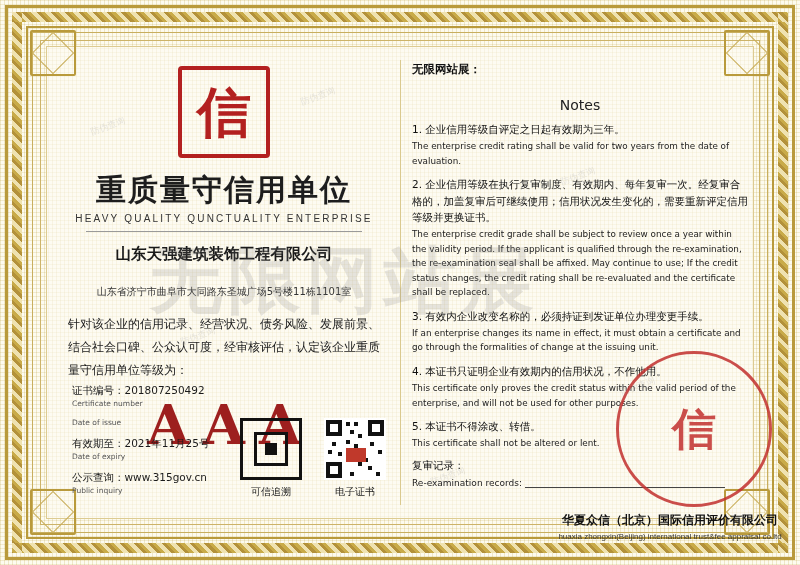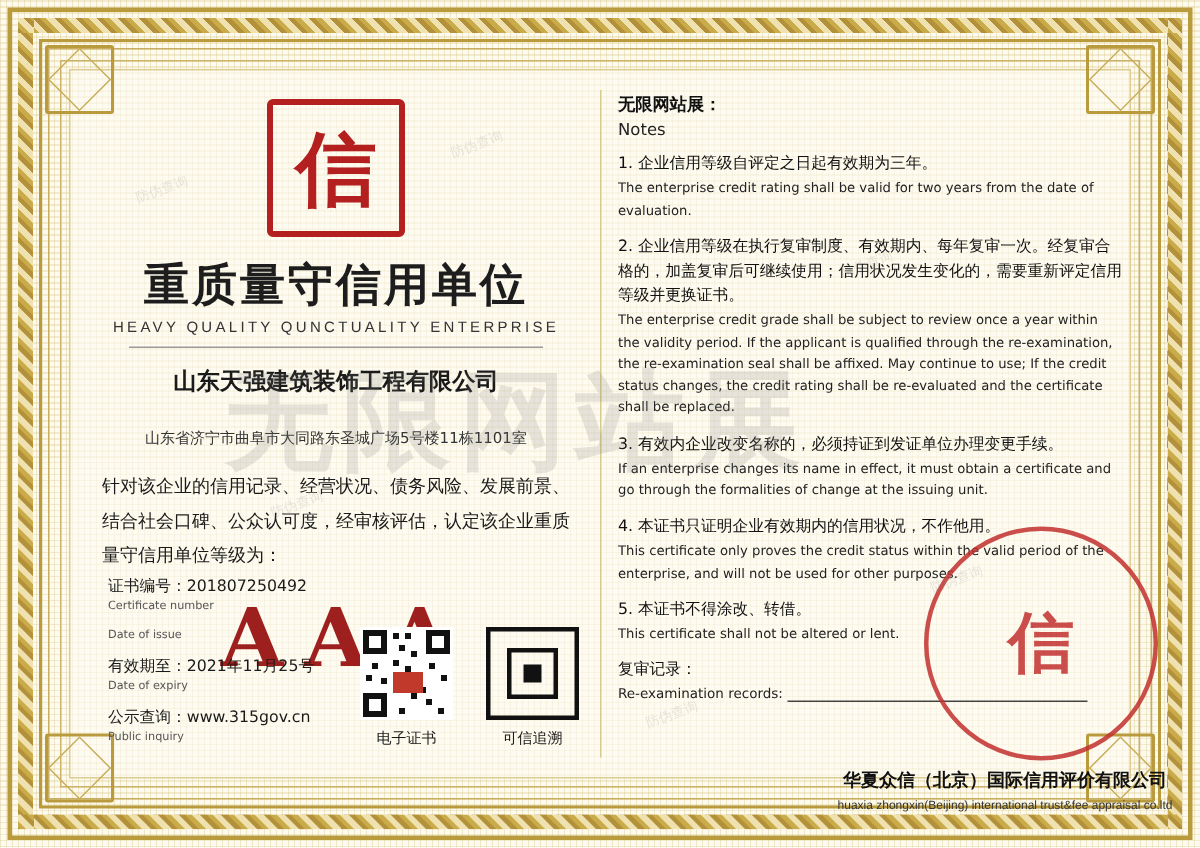--- a/index.html
+++ b/index.html
@@ -88,21 +88,21 @@
   .qr{width:62px;height:62px;background:#fff;position:relative;}
   .qr .cell{position:absolute;background:#111;}
   .code-label{font-size:10px;margin-top:5px;color:#1a1a1a;font-family:"DejaVu Sans", sans-serif;}
   .trace{width:62px;height:62px;border:3px solid #111;box-sizing:border-box;display:flex;align-items:center;justify-content:center;}
   .trace-in{width:34px;height:34px;border:3px solid #111;box-sizing:border-box;position:relative;}
   .trace-in:after{content:"";position:absolute;left:8px;top:8px;right:8px;bottom:8px;background:#111;}
 
   
   .right{position:absolute;left:412px;top:62px;right:52px;bottom:52px;font-family:"DejaVu Sans", sans-serif;}
   .r-title{font-size:11.5px;font-weight:bold;color:#111;}
-  .r-title-en{font-size:11px;color:#222;margin-top:3px;}
+  .r-title-en{font-size:14px;color:#222;margin-top:20px;text-align:center;}
   .r-cn{font-size:10.5px;color:#111;margin-top:8px;line-height:1.55;}
   .r-en{font-size:8.8px;color:#222;margin-top:2px;line-height:1.65;}
   .review{margin-top:8px;}
   .review-cn{font-size:10.5px;color:#111;}
   .review-en{font-size:9px;color:#222;margin-top:4px;}
   .review-line{display:inline-block;width:200px;border-bottom:1px solid #444;height:10px;vertical-align:bottom;}
 
   
   .red-seal{
     position:absolute;right:28px;bottom:58px;width:150px;height:150px;border-radius:50%;
@@ -175,20 +175,26 @@
         <div class="meta-cn">有效期至：2021年11月25号</div>
         <div class="meta-en">Date of expiry</div>
       </div>
       <div class="meta-row">
         <div class="meta-cn">公示查询：www.315gov.cn</div>
         <div class="meta-en">Public inquiry</div>
       </div>
     </div>
 
     <div class="codes">
+      <div class="code-box">
+        <div class="trace">
+          <div class="trace-in"></div>
+        </div>
+        <div class="code-label">可信追溯</div>
+      </div>
       <div class="code-box">
         <div class="qr">
           <div class="cell" style="left:2px;top:2px;width:16px;height:16px;"></div>
           <div class="cell" style="left:6px;top:6px;width:8px;height:8px;background:#fff;"></div>
           <div class="cell" style="left:44px;top:2px;width:16px;height:16px;"></div>
           <div class="cell" style="left:48px;top:6px;width:8px;height:8px;background:#fff;"></div>
           <div class="cell" style="left:2px;top:44px;width:16px;height:16px;"></div>
           <div class="cell" style="left:6px;top:48px;width:8px;height:8px;background:#fff;"></div>
           <div class="cell" style="left:22px;top:4px;width:4px;height:4px;"></div>
           <div class="cell" style="left:30px;top:4px;width:4px;height:4px;"></div>
@@ -205,26 +211,20 @@
           <div class="cell" style="left:24px;top:40px;width:4px;height:4px;"></div>
           <div class="cell" style="left:34px;top:44px;width:4px;height:4px;"></div>
           <div class="cell" style="left:44px;top:48px;width:4px;height:4px;"></div>
           <div class="cell" style="left:52px;top:54px;width:4px;height:4px;"></div>
           <div class="cell" style="left:26px;top:54px;width:4px;height:4px;"></div>
           <div class="cell" style="left:40px;top:40px;width:4px;height:4px;"></div>
           <div class="cell" style="left:22px;top:30px;width:20px;height:14px;background:#c0392b;"></div>
         </div>
         <div class="code-label">电子证书</div>
       </div>
-      <div class="code-box">
-        <div class="trace">
-          <div class="trace-in"></div>
-        </div>
-        <div class="code-label">可信追溯</div>
-      </div>
     </div>
   </div>
 
   <div class="right">
     <div class="r-title">无限网站展：</div>
     <div class="r-title-en">Notes</div>
 
     <div>
       <div class="r-cn">1. 企业信用等级自评定之日起有效期为三年。</div>
       <div class="r-en">The enterprise credit rating shall be valid for two years from the date of evaluation.</div>

